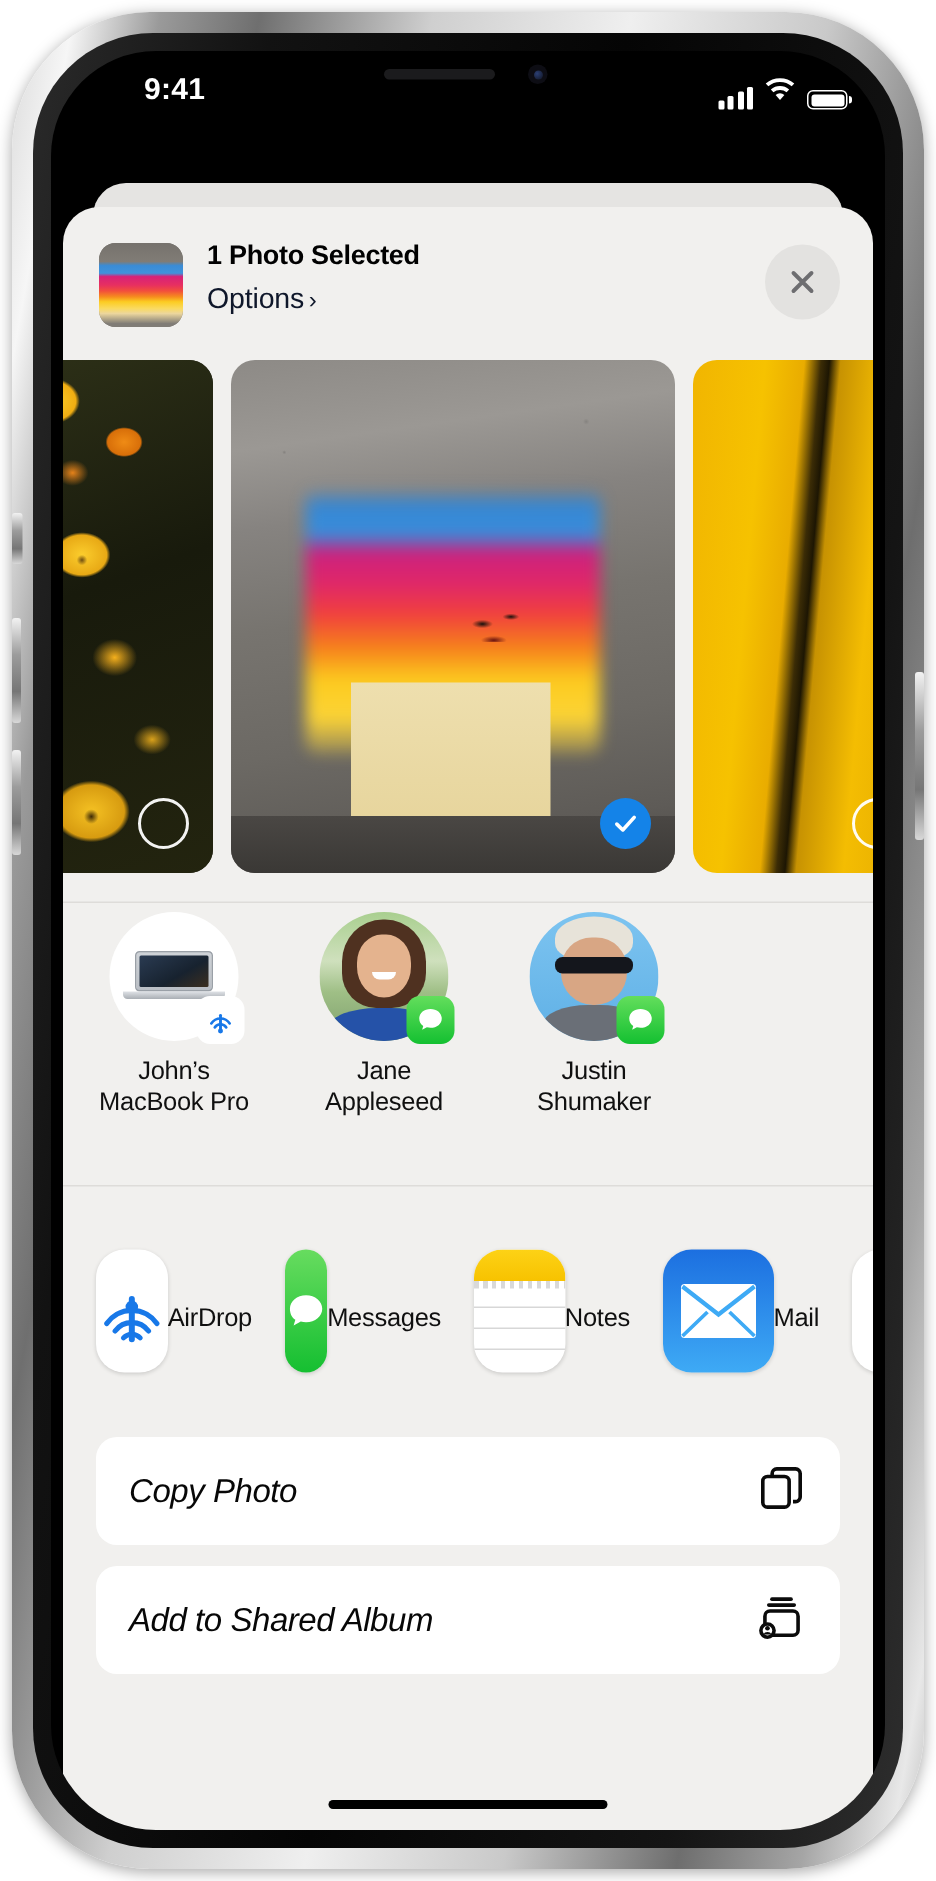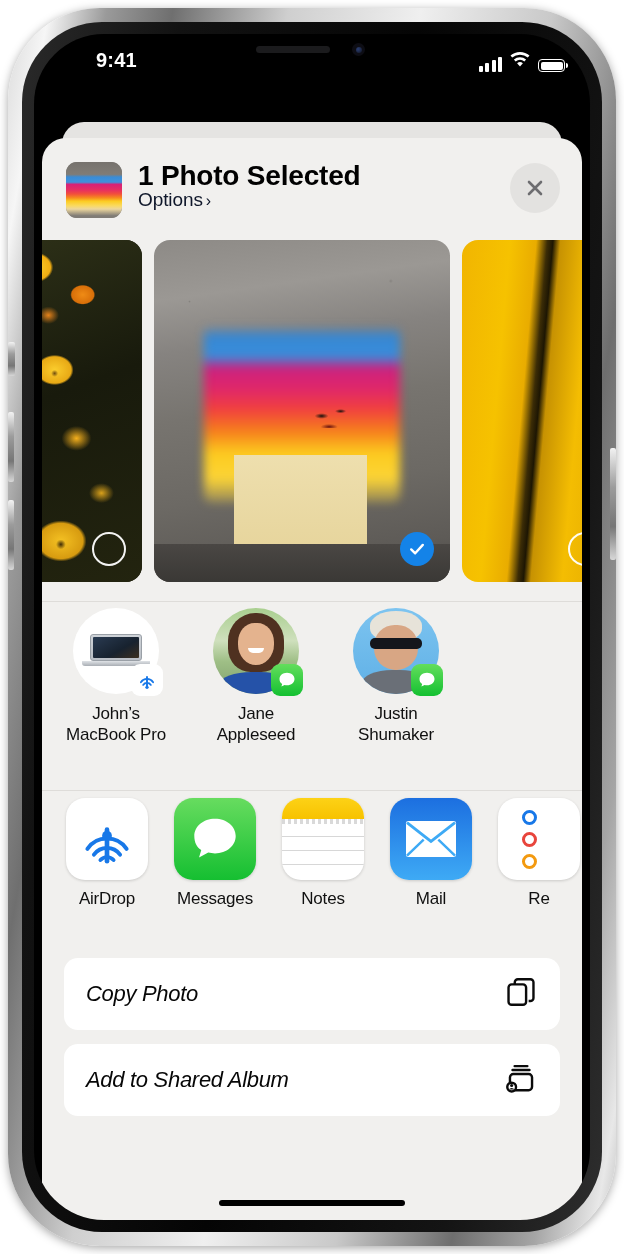--- a/index.html
+++ b/index.html
@@ -78,21 +78,21 @@
   .graffiti{ position:absolute; inset:0;
     background:
       linear-gradient(180deg,
         rgba(118,114,109,1) 0%, rgba(128,124,118,1) 22%,
         rgba(58,140,214,1) 27%, rgba(64,146,219,1) 36%,
         rgba(214,34,120,1) 40%, rgba(231,47,97,1) 50%,
         rgba(242,78,60,1) 57%, rgba(246,140,30,1) 64%,
         rgba(252,204,34,1) 70%, rgba(250,218,96,1) 78%,
         rgba(236,214,157,1) 84%, rgba(128,124,118,1) 96%);
   }
-  #header-title{ position:absolute; left:96px; top:22px; font-size:28px; font-weight:700;
+  #header-title{ position:absolute; left:96px; top:22px; font-size:18px; font-weight:700;
     color:#010101; letter-spacing:-.2px; }
   #header-options{ position:absolute; left:96px; top:51px; font-size:19px; color:#0f172a;
     letter-spacing:-.1px; }
   #header-options .chev{ font-size:16px; margin-left:3px; }
   #header-close{
     position:absolute; right:22px; top:25px; width:50px; height:50px; border-radius:50%;
     background:#e3e2e0; display:flex; align-items:center; justify-content:center;
   }
   #header-close svg{ width:20px; height:20px; }
 
@@ -205,21 +205,21 @@
     background:#fff; border-radius:0 0 8px 8px; }
   .person2 .body{ position:absolute; left:8%; top:74%; width:84%; height:32%;
     background:#2552a8; border-radius:44% 44% 0 0; }
 
   #contacts-divider{ position:absolute; left:0; top:652px; width:100%; height:1px;
     background:#dedcd9; }
 
   
   #apps-row{ position:absolute; left:0; top:660px; width:100%; height:152px;
     display:flex; padding-left:22px; gap:22px; }
-  .app{ width:104px; display:flex; flex-direction:column; align-items:center; }
+  .app{ width:104px; display:flex; align-items:center; }
   .app-icon{ width:82px; height:82px; border-radius:19px; position:relative; overflow:hidden;
     box-shadow:0 1px 3px rgba(0,0,0,.16); }
   .app-name{ margin-top:9px; font-size:17px; color:#101010; letter-spacing:-.2px;
     white-space:nowrap; }
   .ic-airdrop{ background:#ffffff; display:flex; align-items:center; justify-content:center; }
   .ic-airdrop svg{ width:56px; height:56px; }
   .ic-messages{ background:linear-gradient(180deg,#67dc5f,#15bf31);
     display:flex; align-items:center; justify-content:center; }
   .ic-messages svg{ width:54px; height:54px; }
   .ic-mail{ background:linear-gradient(180deg,#1c6fe0,#3eaaf5);

